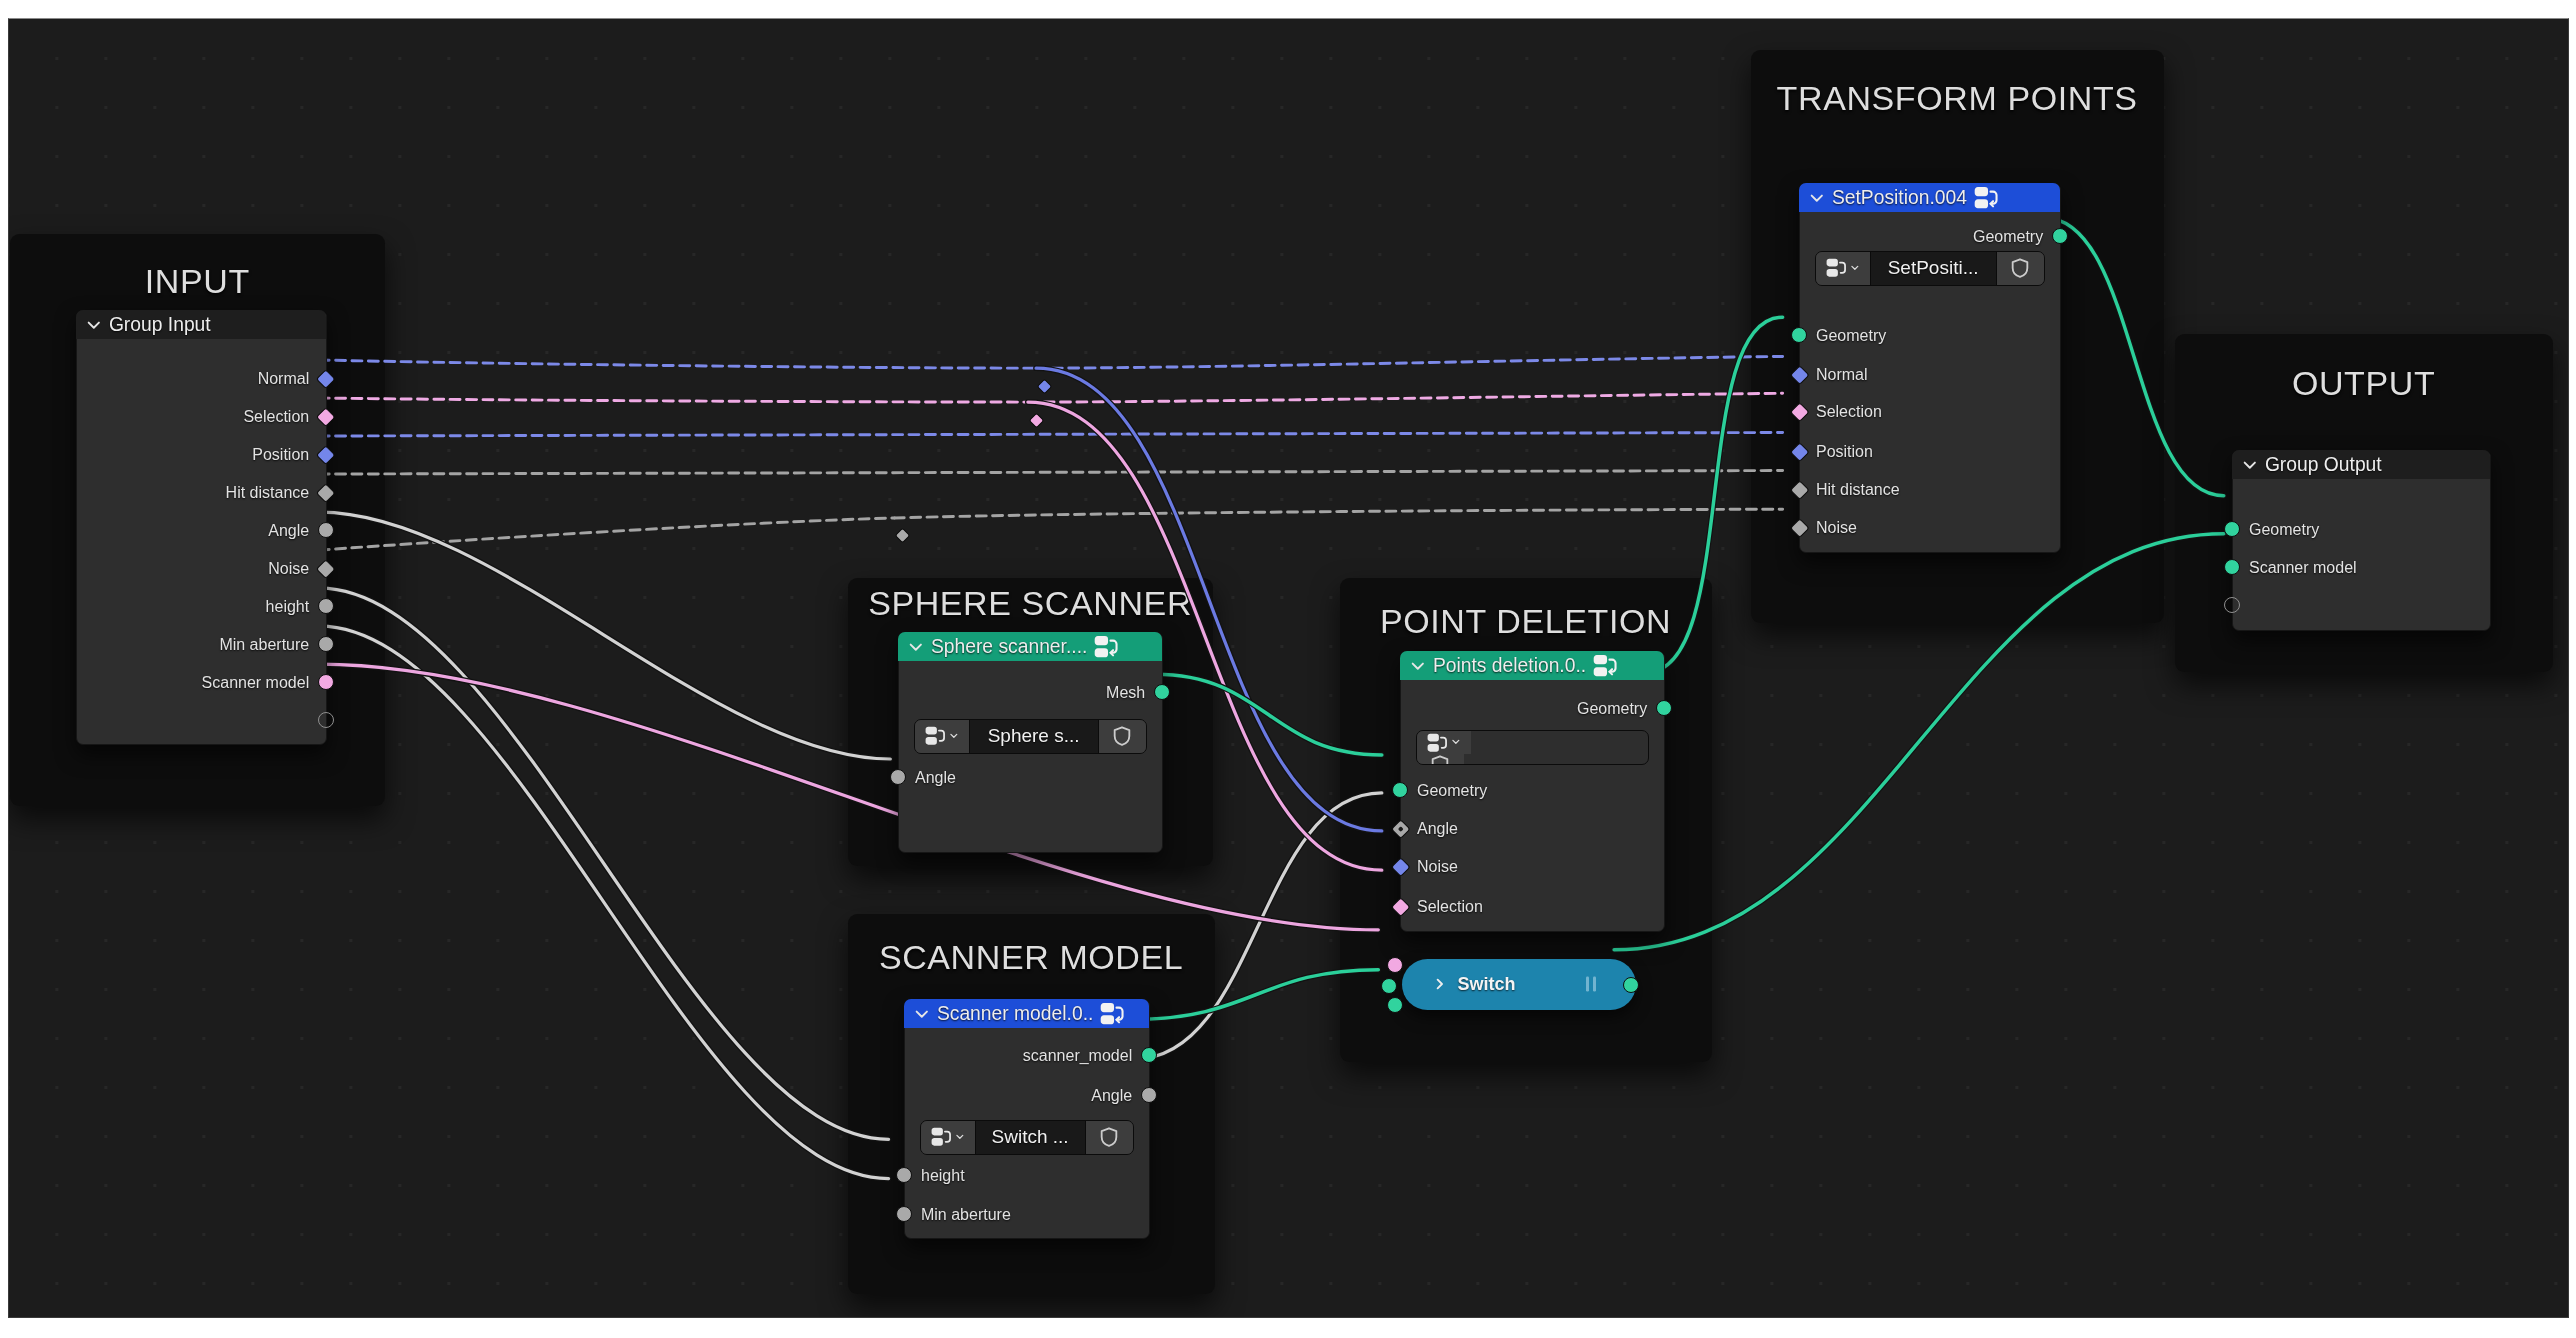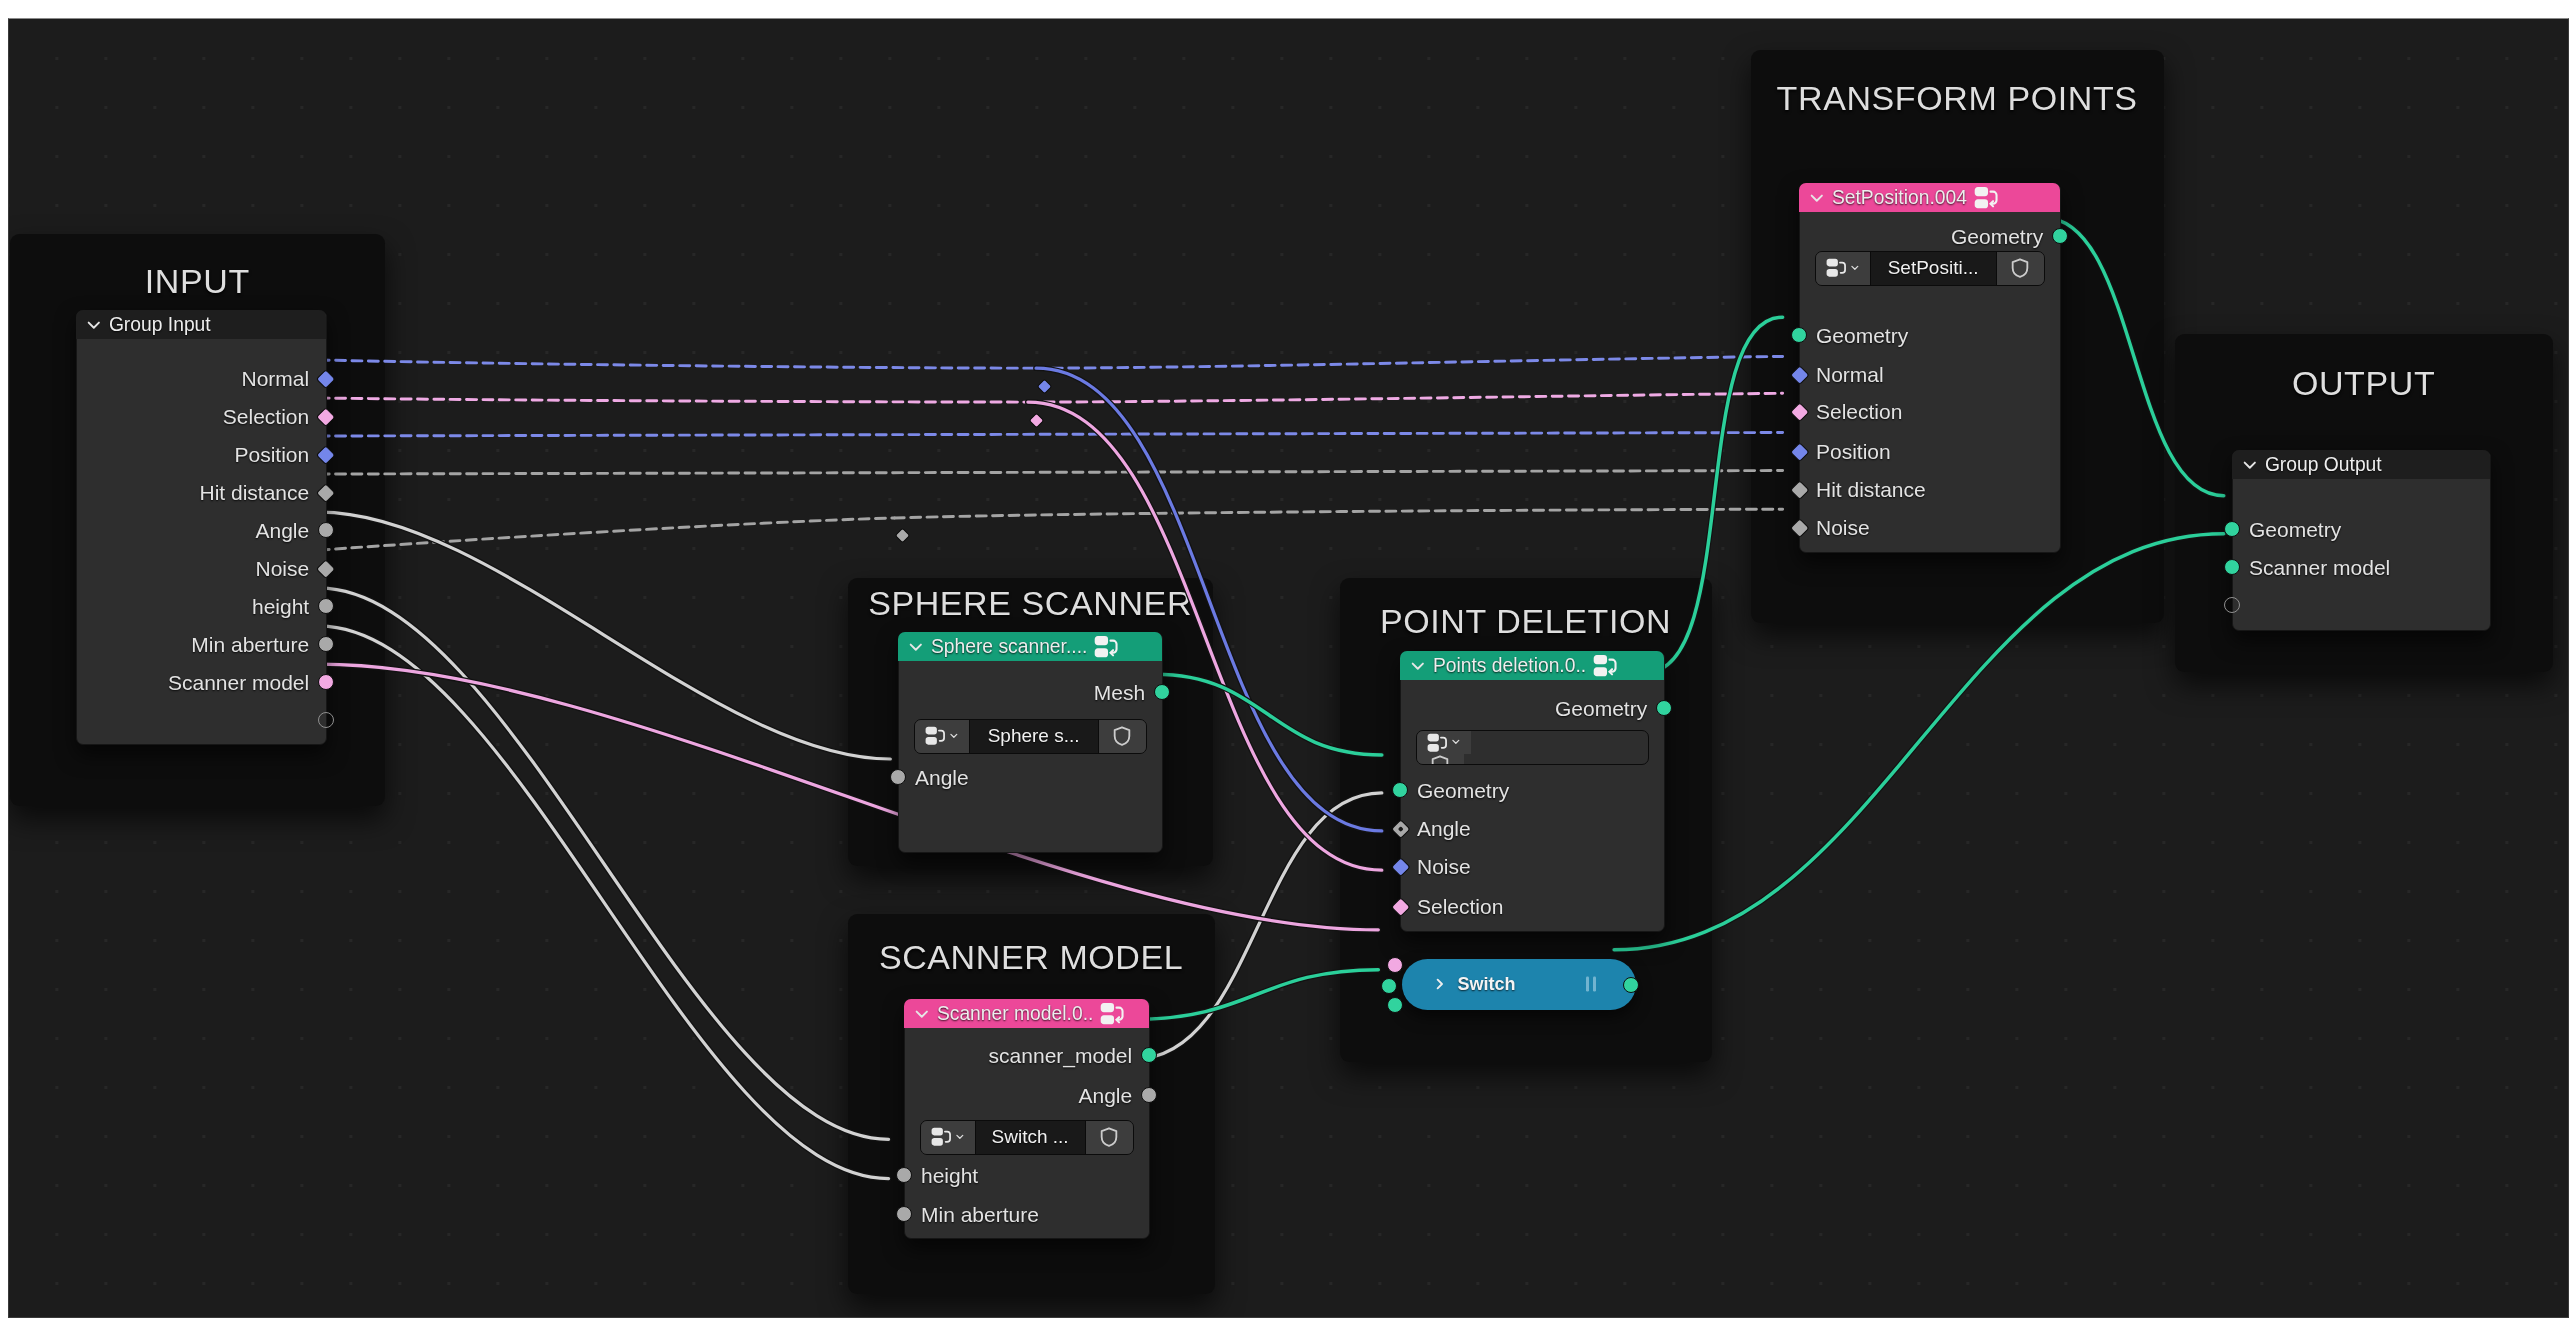--- a/index.html
+++ b/index.html
@@ -23,31 +23,31 @@
     color:#dedede;font-size:34px;letter-spacing:0.6px;
     text-shadow:0 1.8px 2.9px rgba(0,0,0,.9);white-space:nowrap;}
 
   
   .node{position:absolute;background:#2e2e2e;border-radius:7px;
     box-shadow:0 9.4px 20px rgba(0,0,0,.6);border:0.6px solid #161616;box-sizing:border-box;}
   .nhead{position:absolute;left:-0.6px;right:-0.6px;top:-0.6px;height:29px;
     border-radius:7px 7px 0 0;display:flex;align-items:center;
     padding:0 9.4px;gap:5.9px;box-sizing:border-box;}
   .nhead.gray{background:#1e1e1e;}
-  .nhead.green{background:#ec4899;}
+  .nhead.green{background:#1d4ed8;}
   .nhead.teal{background:#149e78;}
   .nh-label{color:#eeeeee;font-size:19.3px;white-space:nowrap;overflow:hidden;
     text-shadow:0 1.2px 1.8px rgba(0,0,0,.8);flex:0 1 auto;}
   .chev{width:17.6px;height:17.6px;flex:0 0 auto;stroke:#e6e6e6;stroke-width:2.6;
     fill:none;stroke-linecap:round;stroke-linejoin:round;flex-shrink:0;}
   .hicon{width:26px;height:23.4px;margin-left:1.2px;flex-shrink:0;}
 
   
   .row{position:absolute;left:0;right:0;height:26px;display:flex;align-items:center;}
-  .row .lbl{color:#e3e3e3;font-size:21px;text-shadow:0 1.2px 1.8px rgba(0,0,0,.85);white-space:nowrap;}
+  .row .lbl{color:#e3e3e3;font-size:16px;text-shadow:0 1.2px 1.8px rgba(0,0,0,.85);white-space:nowrap;}
   .row.out{justify-content:flex-end;padding-right:16.4px;}
   .row.in{justify-content:flex-start;padding-left:16.4px;}
 
   .sock{position:absolute;top:50%;box-sizing:border-box;border:1.8px solid #0e0e0e;}
   .sock.circle{width:16px;height:16px;margin-top:-8.2px;border-radius:50%;}
   .sock.diamond{width:13.5px;height:13.5px;margin-top:-7px;border-radius:2.9px;transform:rotate(45deg);}
   .sock.right{right:-8.2px;}
   .sock.left{left:-8.2px;}
   .sock.diamond.right{right:-7px;}
   .sock.diamond.left{left:-7px;}

